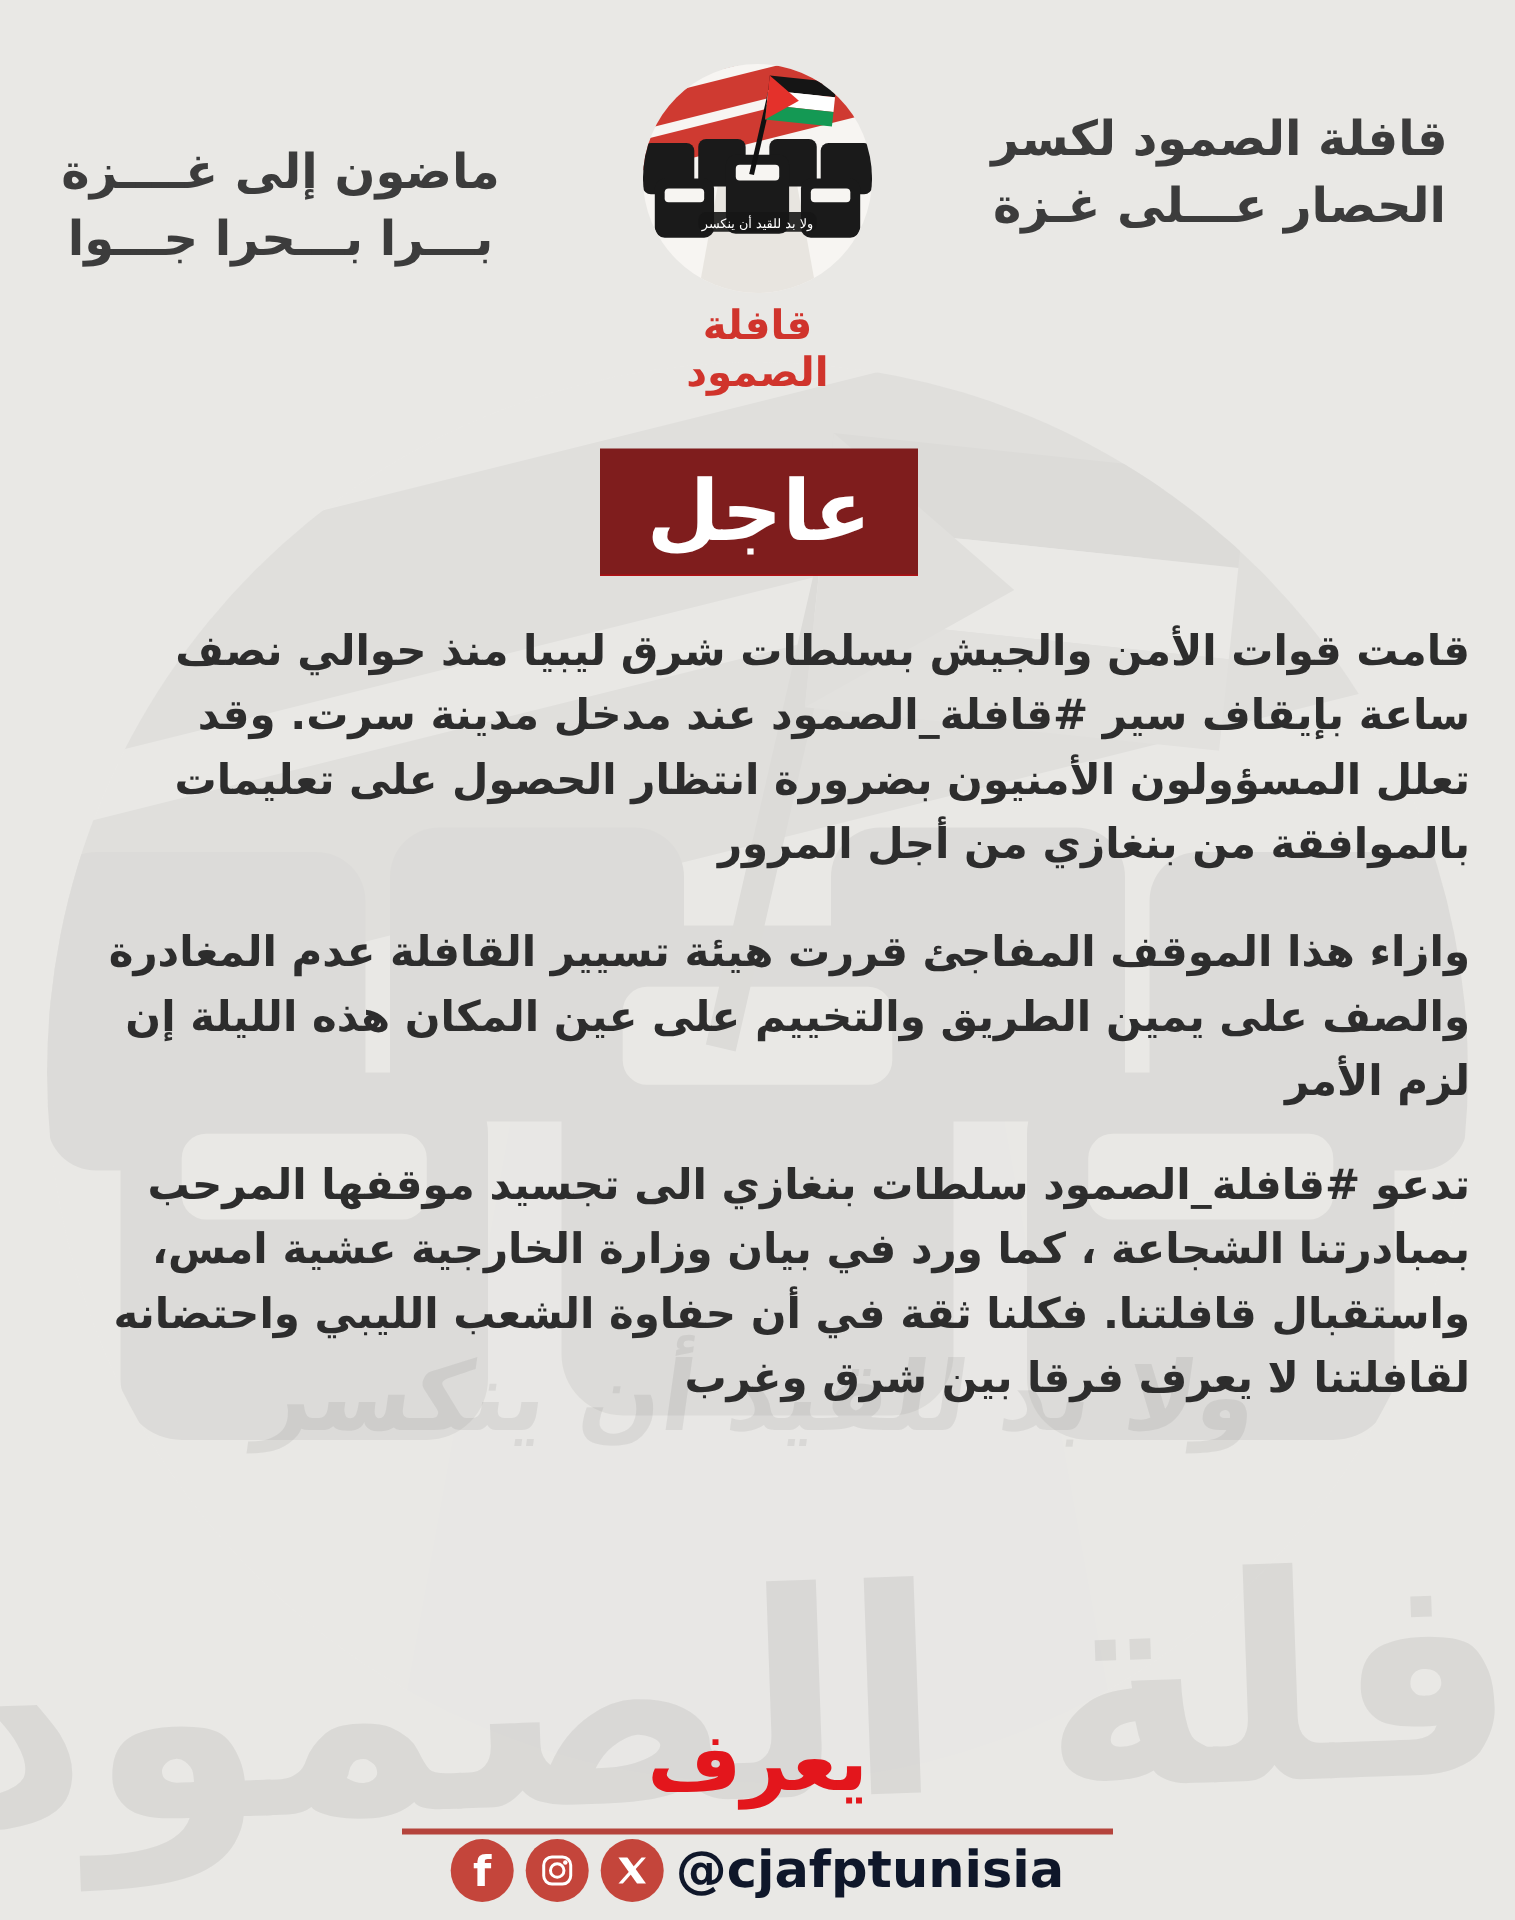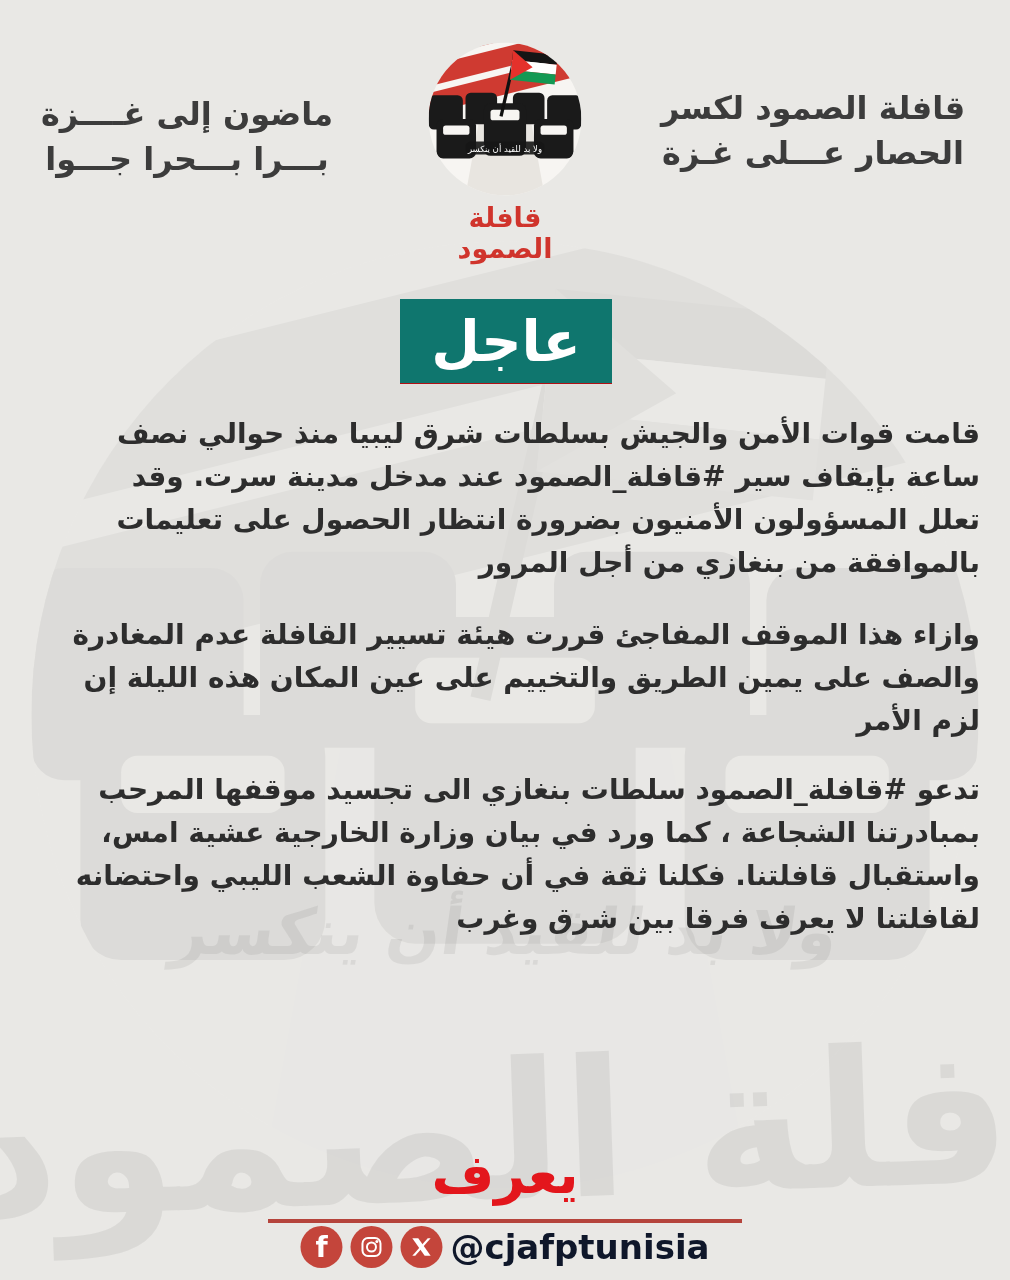--- a/index.html
+++ b/index.html
@@ -20,31 +20,31 @@
   .wm-brand{
     left:-40px;top:1020px;font-size:190px;font-weight:bold;color:#000;
     opacity:.06;direction:rtl;white-space:nowrap;transform:rotate(-2deg);
   }
   
   .title{
     position:absolute;direction:rtl;text-align:center;
     font-weight:bold;color:#3c3c3c;font-size:32px;line-height:1.42;
     white-space:pre-line;
   }
-  .title-right{right:22px;top:86px;width:350px;}
+  .title-right{right:22px;top:70px;width:350px;}
   .title-left{left:12px;top:92px;width:350px;}
   .logo-wrap{position:absolute;left:425px;top:40px;width:160px;text-align:center;}
   .logo-wrap svg{width:158px;height:158px;display:block;margin:0 auto;}
   .logo-caption{
     margin-top:4px;font-size:27px;font-weight:bold;color:#d0342c;direction:rtl;
   }
   
   .banner{
     position:absolute;left:400px;top:299px;width:212px;height:84px;
-    background:#0f766e;color:#fff;font-weight:bold;font-size:56px;
+    background:#7f1d1d;color:#fff;font-weight:bold;font-size:56px;
     display:flex;align-items:center;justify-content:center;direction:rtl;
     box-shadow:0 1px 0 #b01015;
   }
   
   .para{
     position:absolute;left:30px;width:950px;direction:rtl;text-align:right;
     font-weight:bold;color:#2d2d2d;font-size:28px;line-height:43px;
     white-space:pre-line;
   }
   .p1{top:412px;}

